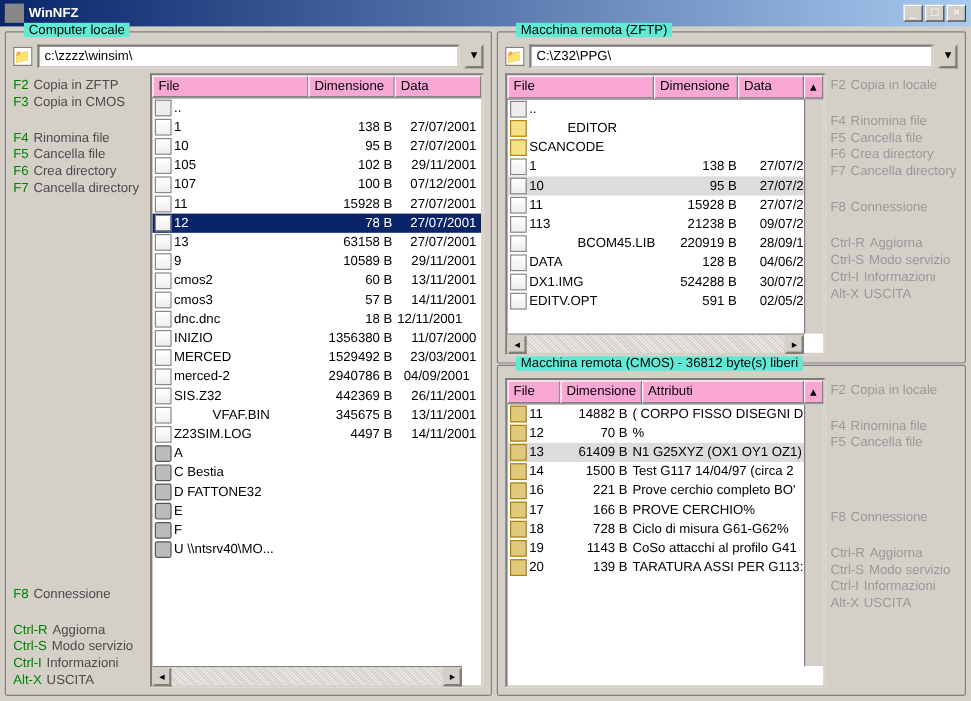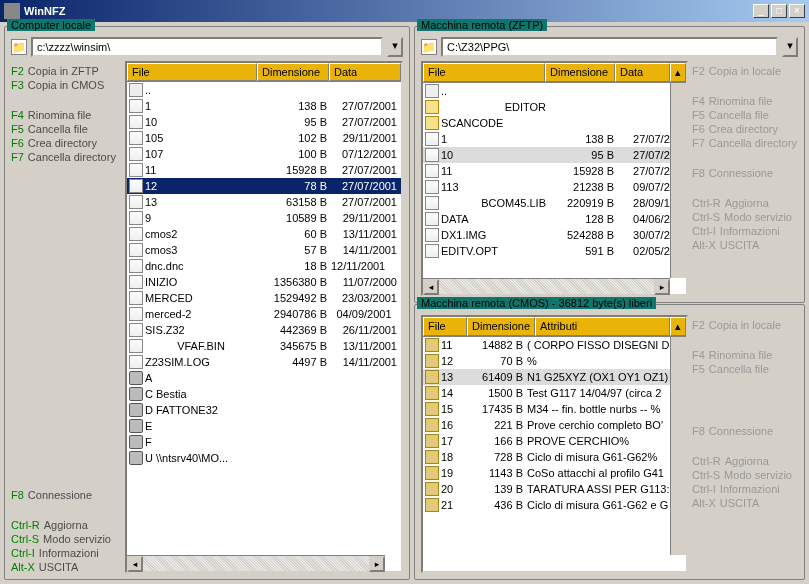--- a/index.html
+++ b/index.html
@@ -4,36 +4,36 @@
 <style>
 * { margin: 0; padding: 0; box-sizing: border-box; font-family: Tahoma, Arial, sans-serif; font-size: 11px; }
 body { background: #d4d0c8; width: 809px; height: 584px; overflow: hidden; }
 .titlebar { background: linear-gradient(to right, #0a246a, #a6caf0); color: #fff; height: 22px; display: flex; align-items: center; padding: 0 4px; }
 .titlebar .icon { width: 16px; height: 16px; background: #888; margin-right: 4px; }
 .titlebar .title { flex: 1; font-weight: bold; }
 .titlebar .btns { display: flex; gap: 2px; }
 .titlebar .btn { width: 16px; height: 14px; background: #d4d0c8; border: 1px solid #fff; border-right-color: #404040; border-bottom-color: #404040; text-align: center; line-height: 12px; font-family: Arial; font-size: 10px; cursor: pointer; }
 .content { display: grid; grid-template-columns: 406px 1fr; grid-template-rows: 1fr auto; gap: 4px; padding: 4px 4px 0 4px; height: calc(100% - 22px); }
 .panel { border: 1px solid #808080; border-radius: 2px; position: relative; background: #d4d0c8; }
-.panel-title { position: absolute; top: -8px; left: 2px; background: #0f766e; padding: 0 4px; font-size: 11px; }
+.panel-title { position: absolute; top: -8px; left: 15px; background: #5eead4; padding: 0 4px; font-size: 11px; }
 .panel-body { padding: 10px 6px 6px 6px; height: 100%; display: flex; flex-direction: column; }
 .path-row { display: flex; align-items: center; gap: 4px; margin-bottom: 4px; }
 .combo-icon { width: 16px; height: 16px; background: #fff; border: 1px solid #808080; display: flex; align-items: center; justify-content: center; }
 .path-input { flex: 1; height: 20px; border: 2px inset #d4d0c8; background: #fff; padding: 0 4px; }
 .dd-btn { width: 16px; height: 20px; background: #d4d0c8; border: 2px outset #d4d0c8; text-align: center; cursor: pointer; }
 .pane-row { display: flex; flex: 1; gap: 4px; min-height: 0; }
 .shortcuts { width: 110px; display: flex; flex-direction: column; gap: 2px; padding-top: 4px; }
 .shortcuts .sc { color: #4b4b4b; white-space: nowrap; cursor: pointer; }
 .shortcuts .sc .fk { color: #008000; margin-right: 4px; }
 .shortcuts .sc.dis { color: #999; }
 .shortcuts .sc.dis .fk { color: #999; }
 .shortcuts .gap { height: 14px; }
 .listbox { flex: 1; border: 2px inset #d4d0c8; background: #fff; display: flex; flex-direction: column; min-width: 0; position: relative; }
 .cols { display: flex; background: #d4d0c8; border-bottom: 1px solid #808080; }
-.col { border-right: 1px solid #808080; border-bottom: 1px solid #808080; border-top: 1px solid #fff; border-left: 1px solid #fff; padding: 2px 4px; background: #eab308; cursor: pointer; white-space: nowrap; overflow: hidden; }
+.col { border-right: 1px solid #808080; border-bottom: 1px solid #808080; border-top: 1px solid #fff; border-left: 1px solid #fff; padding: 2px 4px; background: #f9a8d4; cursor: pointer; white-space: nowrap; overflow: hidden; }
 .rows { flex: 1; overflow: hidden; }
 .row { display: flex; align-items: center; height: 16px; white-space: nowrap; }
 .row.sel { background: #0a246a; color: #fff; }
 .row.hl { background: #dcdcdc; }
 .row .ico { width: 14px; height: 14px; margin: 0 2px; flex-shrink: 0; display: inline-block; }
 .ico.fl { background: linear-gradient(#fff,#eee); border: 1px solid #888; }
 .ico.fd { background: #f4e28a; border: 1px solid #b8860b; }
 .ico.up { background: #eee; border: 1px solid #888; }
 .ico.dk { background: #bbb; border: 1px solid #555; border-radius: 2px; }
 .ico.cm { background: #e2c87a; border: 1px solid #a8860b; }
@@ -270,21 +270,21 @@
             </div>
             <div class="rows" id="zftp-rows">
                 <div class="row">
                   <span class="ico up"></span>
                   <span class="c" style="flex:1;text-align:left">..</span>
                   <span class="c" style="width:68px;text-align:right"></span>
                   <span class="c" style="width:68px;text-align:right"></span>
                 </div>
                 <div class="row">
                   <span class="ico fd"></span>
-                  <span class="c" style="flex:1;text-align:right">EDITOR</span>
+                  <span class="c" style="flex:1;text-align:center">EDITOR</span>
                   <span class="c" style="width:68px;text-align:right"></span>
                   <span class="c" style="width:68px;text-align:right"></span>
                 </div>
                 <div class="row">
                   <span class="ico fd"></span>
                   <span class="c" style="flex:1;text-align:left">SCANCODE</span>
                   <span class="c" style="width:68px;text-align:right"></span>
                   <span class="c" style="width:68px;text-align:right"></span>
                 </div>
                 <div class="row">
@@ -393,26 +393,20 @@
                   <span class="c" style="flex:1;text-align:left">N1 G25XYZ (OX1 OY1 OZ1)</span>
                 </div>
                 <div class="row">
                   <span class="ico cm"></span>
                   <span class="c" style="width:26px;text-align:left">14</span>
                   <span class="c" style="width:60px;text-align:right">1500 B</span>
                   <span class="c" style="flex:1;text-align:left">Test G117 14/04/97 (circa 2</span>
                 </div>
                 <div class="row">
                   <span class="ico cm"></span>
-                  <span class="c" style="width:26px;text-align:left">15</span>
-                  <span class="c" style="width:60px;text-align:right">17435 B</span>
-                  <span class="c" style="flex:1;text-align:left">M34 -- fin. bottle nurbs -- %</span>
-                </div>
-                <div class="row">
-                  <span class="ico cm"></span>
                   <span class="c" style="width:26px;text-align:left">16</span>
                   <span class="c" style="width:60px;text-align:right">221 B</span>
                   <span class="c" style="flex:1;text-align:left">Prove cerchio completo BO'</span>
                 </div>
                 <div class="row">
                   <span class="ico cm"></span>
                   <span class="c" style="width:26px;text-align:left">17</span>
                   <span class="c" style="width:60px;text-align:right">166 B</span>
                   <span class="c" style="flex:1;text-align:left">PROVE CERCHIO%</span>
                 </div>
@@ -426,26 +420,20 @@
                   <span class="ico cm"></span>
                   <span class="c" style="width:26px;text-align:left">19</span>
                   <span class="c" style="width:60px;text-align:right">1143 B</span>
                   <span class="c" style="flex:1;text-align:left">CoSo attacchi al profilo G41</span>
                 </div>
                 <div class="row">
                   <span class="ico cm"></span>
                   <span class="c" style="width:26px;text-align:left">20</span>
                   <span class="c" style="width:60px;text-align:right">139 B</span>
                   <span class="c" style="flex:1;text-align:left">TARATURA ASSI PER G113:</span>
-                </div>
-                <div class="row">
-                  <span class="ico cm"></span>
-                  <span class="c" style="width:26px;text-align:left">21</span>
-                  <span class="c" style="width:60px;text-align:right">436 B</span>
-                  <span class="c" style="flex:1;text-align:left">Ciclo di misura G61-G62 e G</span>
                 </div>
               </div>
             <div class="scroll-v"></div>
           </div>
           <div class="shortcuts" style="width:106px" id="cmos-sc">
               <div class="sc dis"><span class="fk">F2</span><span>Copia in locale</span></div>
               <div class="gap"></div>
               <div class="sc dis"><span class="fk">F4</span><span>Rinomina file</span></div>
               <div class="sc dis"><span class="fk">F5</span><span>Cancella file</span></div>
               <div class="gap"></div>

